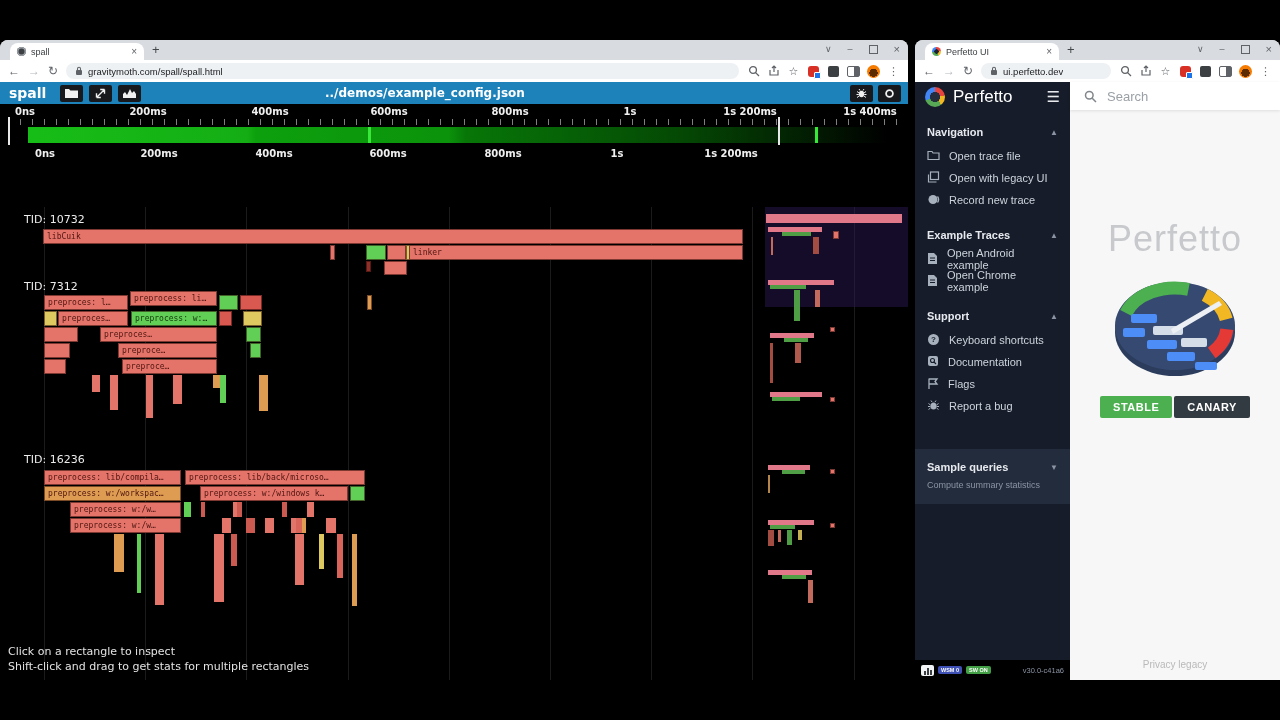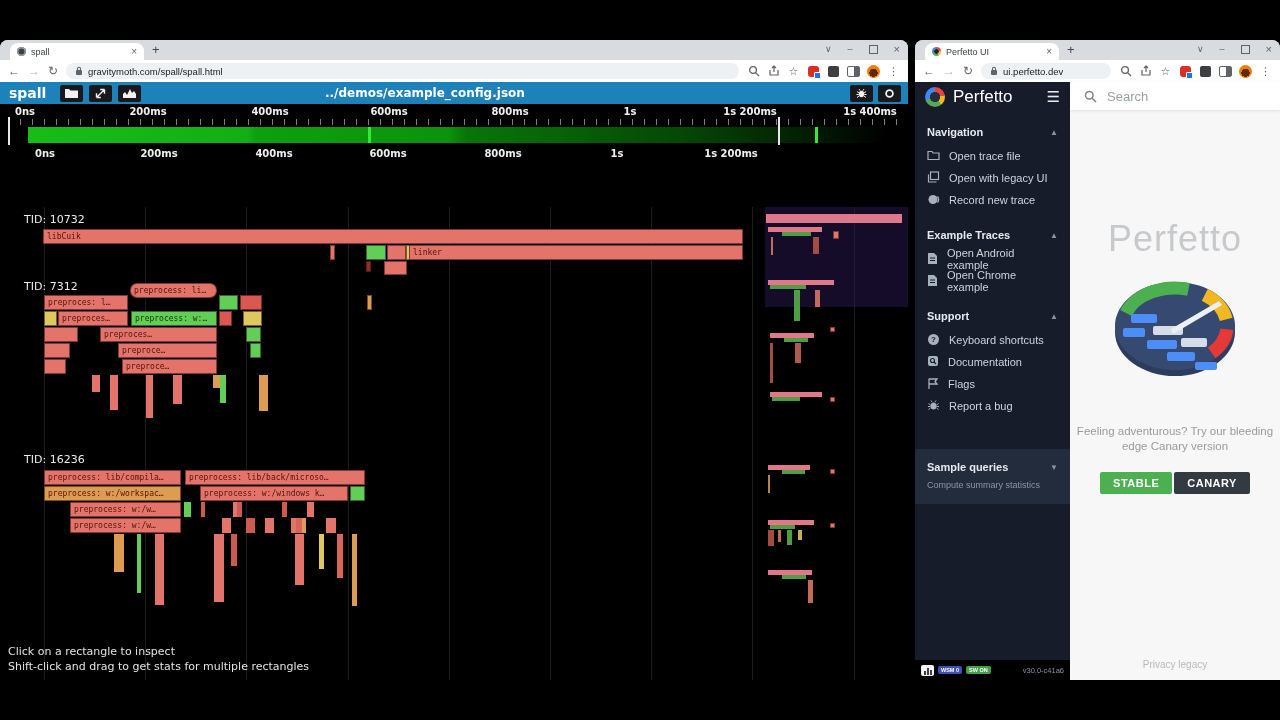--- a/index.html
+++ b/index.html
@@ -244,21 +244,21 @@
           <div class="tid" style="left: 24px; top: 246px;">TID: 16236</div>
           <div class="fbar" style="left: 43px; top: 22px; width: 700px; height: 15px; background: rgb(228, 116, 106);">libCuik</div>
           <div class="fbar" style="left: 330px; top: 38px; width: 3px; height: 15px; background: rgb(228, 116, 106);"></div>
           <div class="fbar" style="left: 366px; top: 38px; width: 20px; height: 15px; background: rgb(97, 207, 85);"></div>
           <div class="fbar" style="left: 387px; top: 38px; width: 19px; height: 15px; background: rgb(228, 116, 106);"></div>
           <div class="fbar" style="left: 406px; top: 38px; width: 3px; height: 15px; background: rgb(221, 201, 96);"></div>
           <div class="fbar" style="left: 409px; top: 38px; width: 334px; height: 15px; background: rgb(228, 116, 106);">linker</div>
           <div class="fbar" style="left: 366px; top: 54px; width: 4px; height: 11px; background: rgb(143, 48, 40);"></div>
           <div class="fbar" style="left: 384px; top: 54px; width: 23px; height: 14px; background: rgb(228, 116, 106);"></div>
           <div class="fbar" style="left: 44px; top: 88px; width: 84px; height: 15px; background: rgb(228, 116, 106);">preproces: l…</div>
-          <div class="fbar" style="left: 130px; top: 76px; width: 87px; height: 15px; background: rgb(228, 116, 106); border-radius: 7px;">preprocess: li…</div>
+          <div class="fbar" style="left: 130px; top: 84px; width: 87px; height: 15px; background: rgb(228, 116, 106);">preprocess: li…</div>
           <div class="fbar" style="left: 219px; top: 88px; width: 19px; height: 15px; background: rgb(97, 207, 85);"></div>
           <div class="fbar" style="left: 240px; top: 88px; width: 22px; height: 15px; background: rgb(217, 88, 80);"></div>
           <div class="fbar" style="left: 367px; top: 88px; width: 4px; height: 15px; background: rgb(222, 155, 82);"></div>
           <div class="fbar" style="left: 44px; top: 104px; width: 13px; height: 15px; background: rgb(221, 201, 96);"></div>
           <div class="fbar" style="left: 58px; top: 104px; width: 70px; height: 15px; background: rgb(228, 116, 106);">preproces…</div>
           <div class="fbar" style="left: 131px; top: 104px; width: 86px; height: 15px; background: rgb(97, 207, 85); color: rgb(22, 56, 15);">preprocess: w:…</div>
           <div class="fbar" style="left: 219px; top: 104px; width: 13px; height: 15px; background: rgb(217, 88, 80);"></div>
           <div class="fbar" style="left: 243px; top: 104px; width: 19px; height: 15px; background: rgb(221, 201, 96);"></div>
           <div class="fbar" style="left: 44px; top: 120px; width: 34px; height: 15px; background: rgb(228, 116, 106);"></div>
           <div class="fbar" style="left: 100px; top: 120px; width: 117px; height: 15px; background: rgb(228, 116, 106);">preproces…</div>
@@ -529,21 +529,20 @@
             <path d="M121.8 55.3 A52 38 0 0 1 106.8 78.9" fill="none" stroke="#e53935" stroke-width="13"></path>
             <rect x="26" y="40" width="26" height="9" rx="2" fill="#4d8df7"></rect>
             <rect x="18" y="54" width="22" height="9" rx="2" fill="#4d8df7"></rect>
             <rect x="48" y="52" width="30" height="9" rx="2" fill="#d5dde8"></rect>
             <rect x="42" y="66" width="30" height="9" rx="2" fill="#4d8df7"></rect>
             <rect x="62" y="78" width="28" height="9" rx="2" fill="#4d8df7"></rect>
             <rect x="76" y="64" width="26" height="9" rx="2" fill="#d5dde8"></rect>
             <rect x="90" y="88" width="22" height="8" rx="2" fill="#4d8df7"></rect>
             <polygon points="68,60 66,55 114,27 117,31" fill="#eceff3"></polygon>
           </svg>
-          <div class="adventure">Feeling adventurous? Try our bleeding edge Canary version</div>
           <div class="btnrow">
             <span class="pfbtn b-stable">STABLE</span>
             <span class="pfbtn b-canary">CANARY</span>
           </div>
         </div>
         <div class="privacy">Privacy legacy</div>
       </main>
     </div>
   </section>
 </div>

